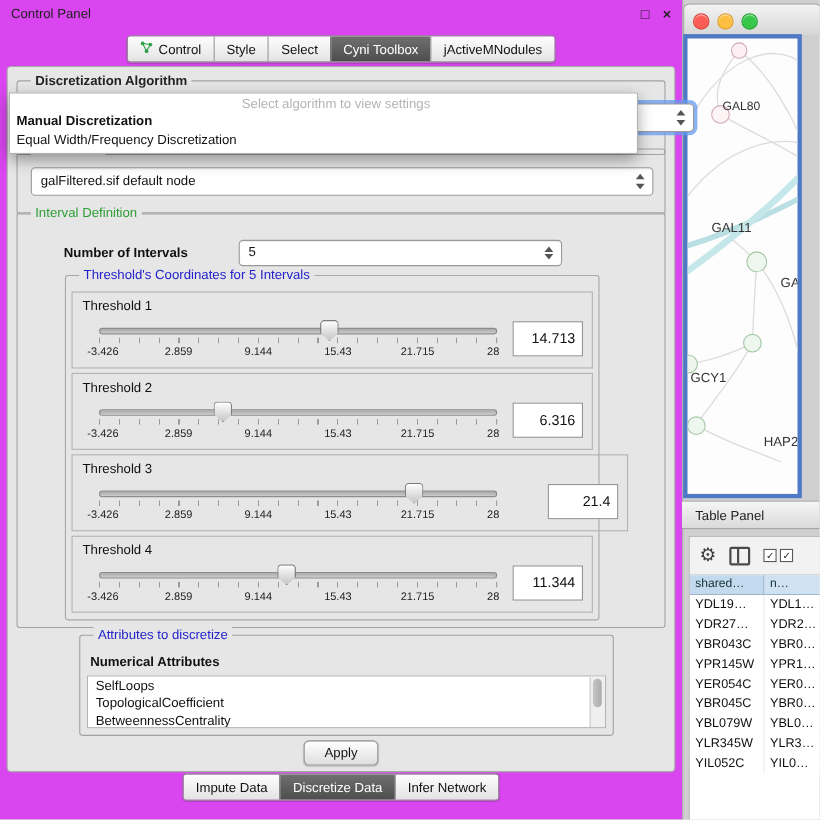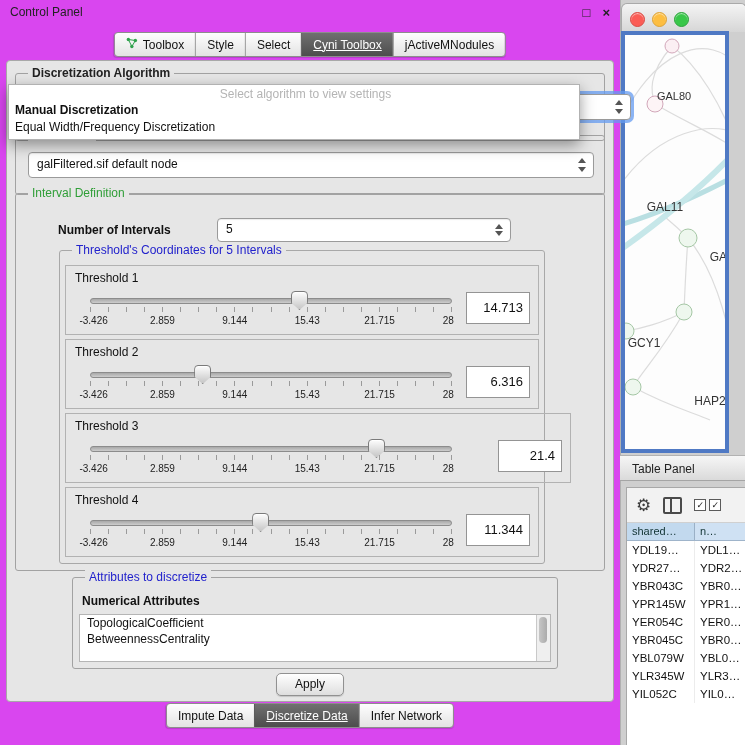--- a/index.html
+++ b/index.html
@@ -12,21 +12,21 @@
   }
   
   .control-panel{position:absolute;left:0;top:0;width:620px;height:745px;background:#d946ef;border-right:1px solid #b0b0b0;}
   .titlebar{height:24px;display:flex;align-items:center;padding:0 10px;font-size:12px;color:#222;}
   .titlebar .spacer{flex:1;}
   .win-glyph{margin-left:12px;font-size:13px;color:#222;font-weight:bold;cursor:default;}
   
   .seg-tabs{position:absolute;display:flex;height:23px;border:1px solid #8d8d8d;border-radius:4px;overflow:hidden;background:linear-gradient(#fefefe,#e3e3e3);box-shadow:0 1px 1px rgba(0,0,0,.15);}
   .seg-tabs .tab{display:flex;align-items:center;gap:5px;padding:0 11px;border-left:1px solid #9a9a9a;color:#111;white-space:nowrap;cursor:default;}
   .seg-tabs .tab:first-child{border-left:none;}
-  .seg-tabs .tab.active{background:linear-gradient(#707070,#4d4d4d);color:#fff;border-left-color:#555;text-decoration:underline;}
+  .seg-tabs .tab.active{background:linear-gradient(#707070,#4d4d4d);color:#fff;border-left-color:#555;}
   .top-tabs{top:32px;left:50%;transform:translateX(-50%);}
   .bottom-tabs{top:703px;left:50%;transform:translateX(-50%);}
   
   .content{position:absolute;left:6px;top:60px;width:606px;height:640px;border:1px solid #a8a8a8;border-radius:4px;background:#e6e6e6;}
   
   .group{position:absolute;border:1px solid #a2a2a2;border-radius:3px;}
   .group>.gtitle{position:absolute;top:-8px;left:12px;background:#e6e6e6;padding:0 4px;font-weight:bold;color:#222;white-space:nowrap;}
   .gtitle.green{color:#2f9e37;font-weight:normal;}
   .gtitle.blue{color:#2222cc;font-weight:normal;}
   
@@ -96,21 +96,21 @@
   <div class="seg-tabs top-tabs">
     <div class="tab">
       <span>
         <svg width="12" height="12" viewBox="0 0 12 12">
             <path d="M2.5 2.5 L9.5 3.5 M2.5 2.5 L6 9.5 M9.5 3.5 L6 9.5" stroke="#2fa14c" stroke-width="1" fill="none"></path>
             <circle cx="2.5" cy="2.5" r="1.7" fill="#2fa14c"></circle>
             <circle cx="9.5" cy="3.5" r="1.7" fill="#2fa14c"></circle>
             <circle cx="6" cy="9.5" r="1.7" fill="#2fa14c"></circle>
           </svg>
       </span>
-      <span>Toolbox</span>
+      <span>Control</span>
     </div>
     <div class="tab">
         <span>Style</span>
       </div>
     <div class="tab">
         <span>Select</span>
       </div>
     <div class="tab active">
         <span>Cyni Toolbox</span>
       </div>
@@ -216,20 +216,21 @@
           </div>
           <div class="value-box">11.344</div>
         </div>
       </div>
     </div>
 
     <div class="group" style="left:65px;top:516px;width:484px;height:90px;text-decoration:underline;">
       <span class="gtitle blue">Attributes to discretize</span>
       <div style="position:absolute;left:9px;top:16px;font-weight:bold;color:#111;">Numerical Attributes</div>
       <div class="listbox">
+        <div class="li">SelfLoops</div>
         <div class="li">TopologicalCoefficient</div>
         <div class="li">BetweennessCentrality</div>
         <div class="vscroll">
             <div class="vthumb"></div>
           </div>
       </div>
     </div>
 
     <div class="apply-btn">Apply</div>
   </div>

